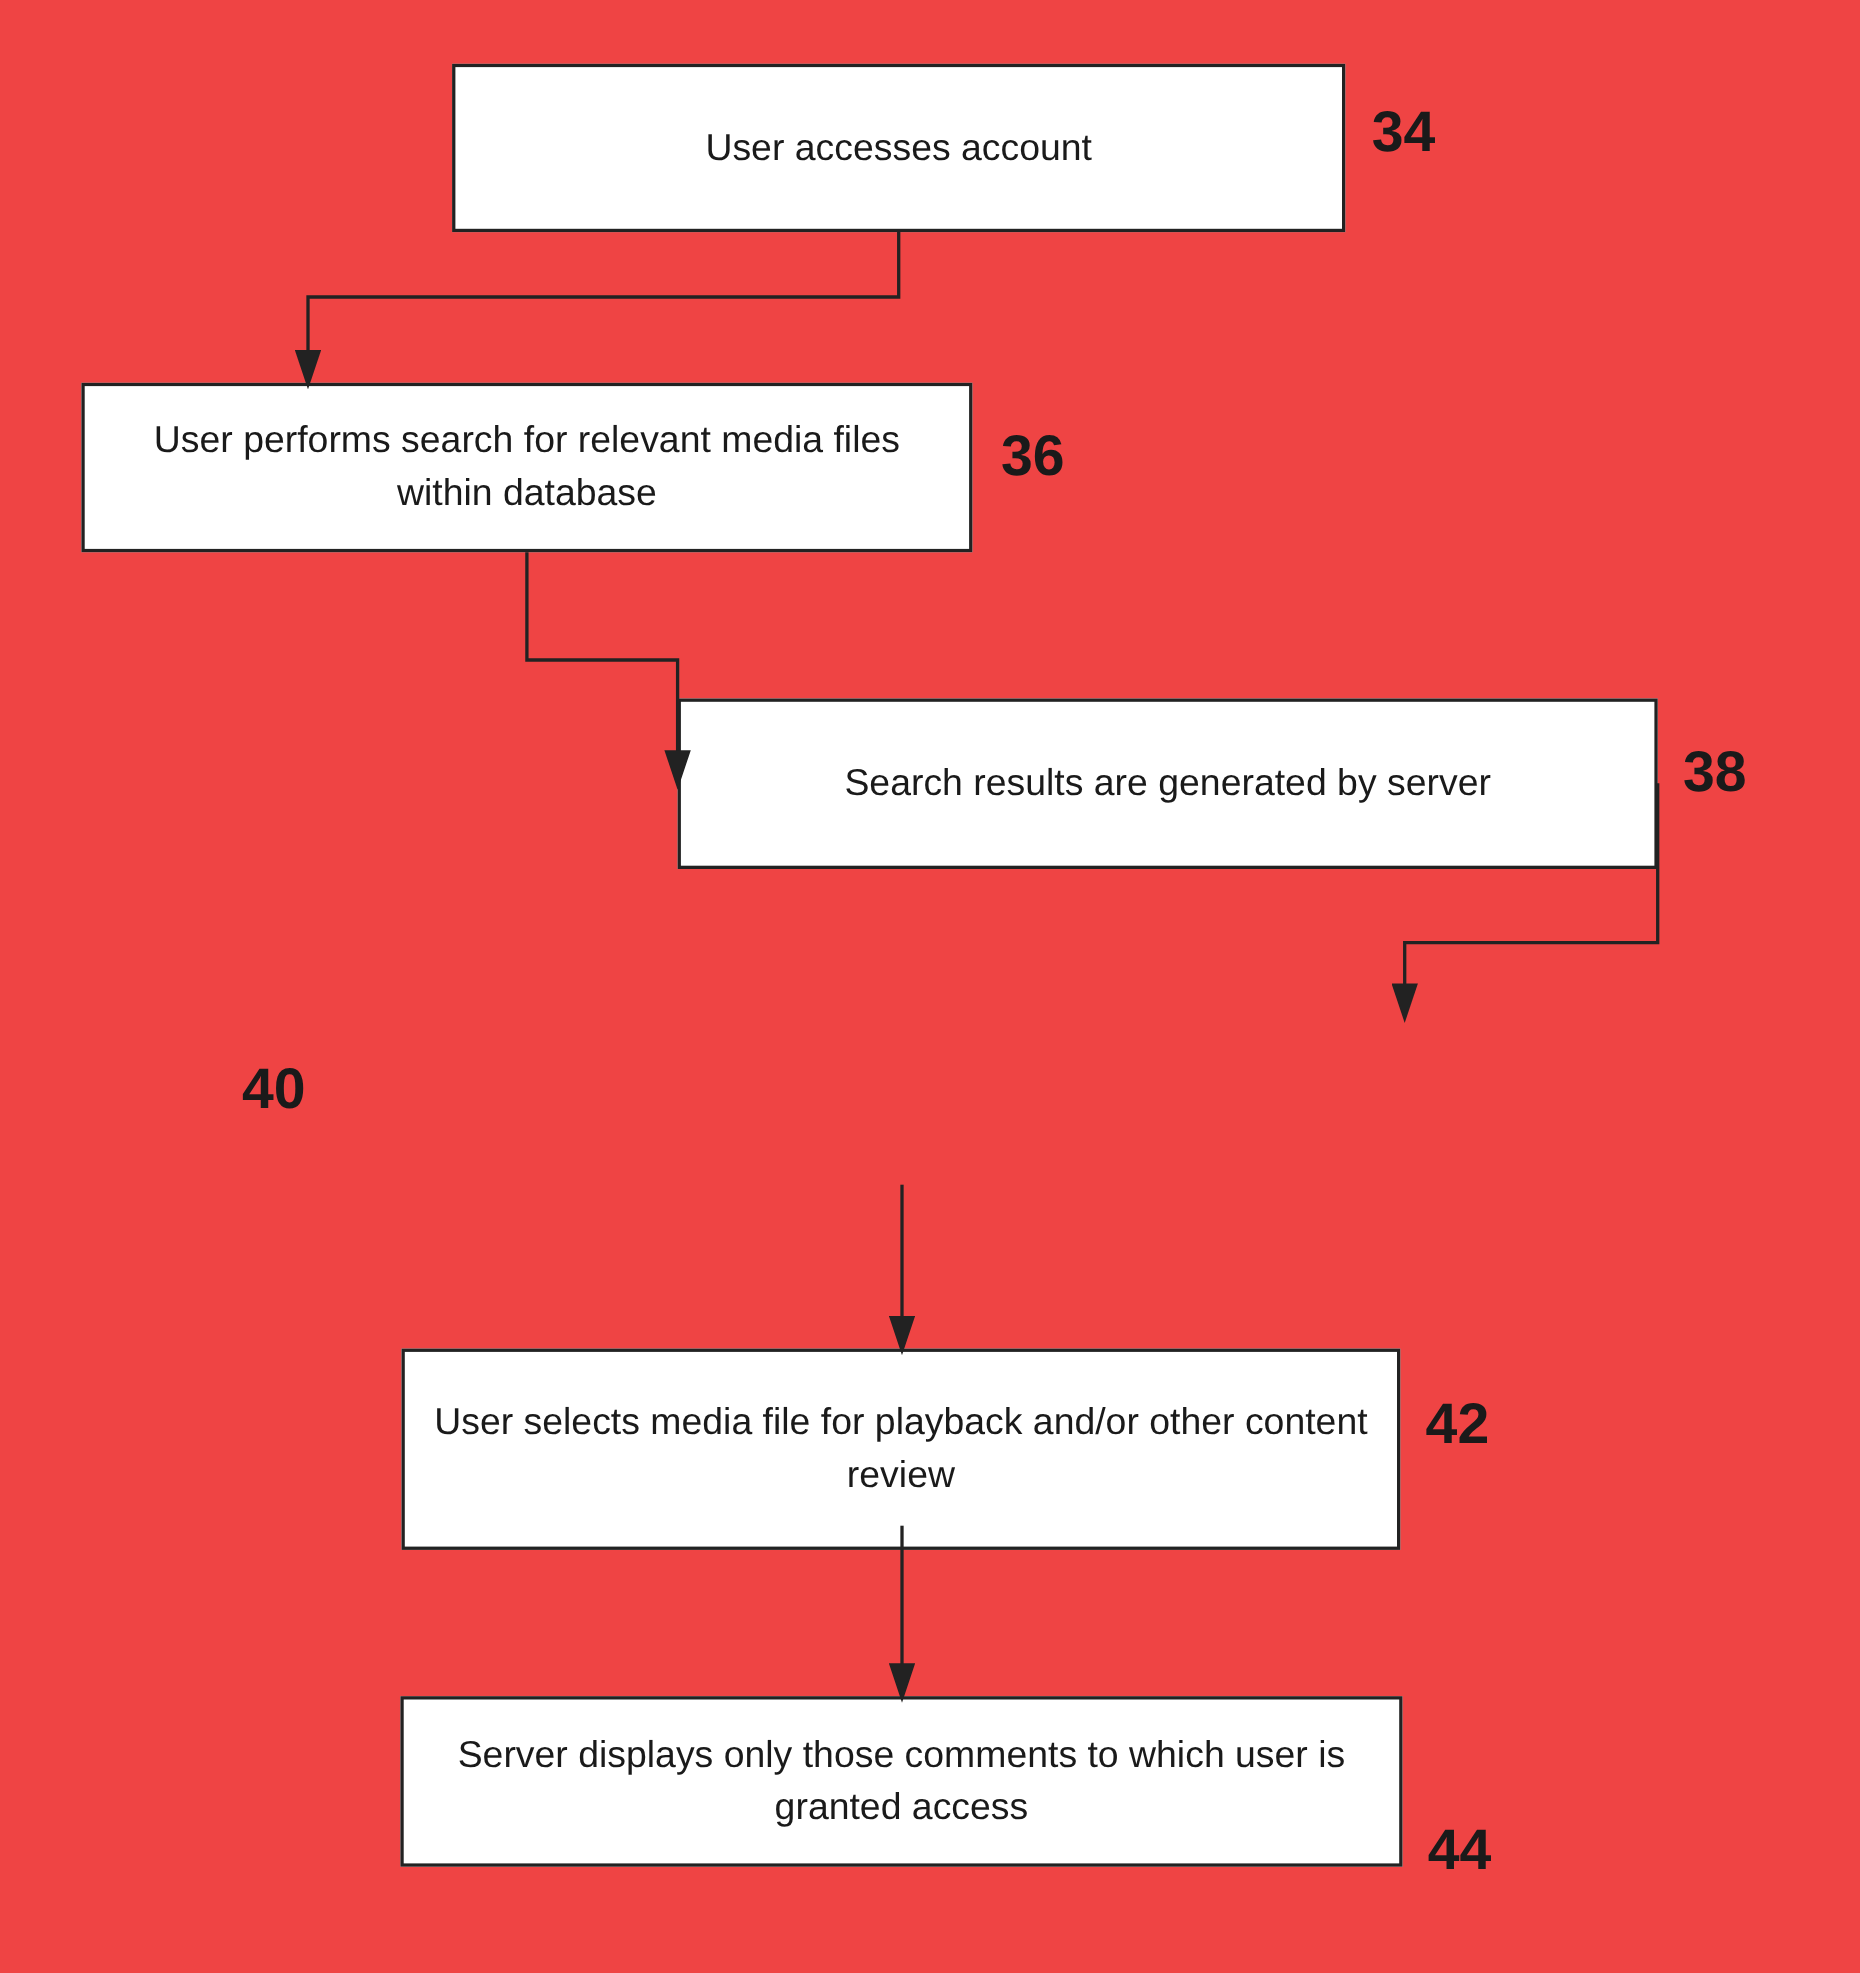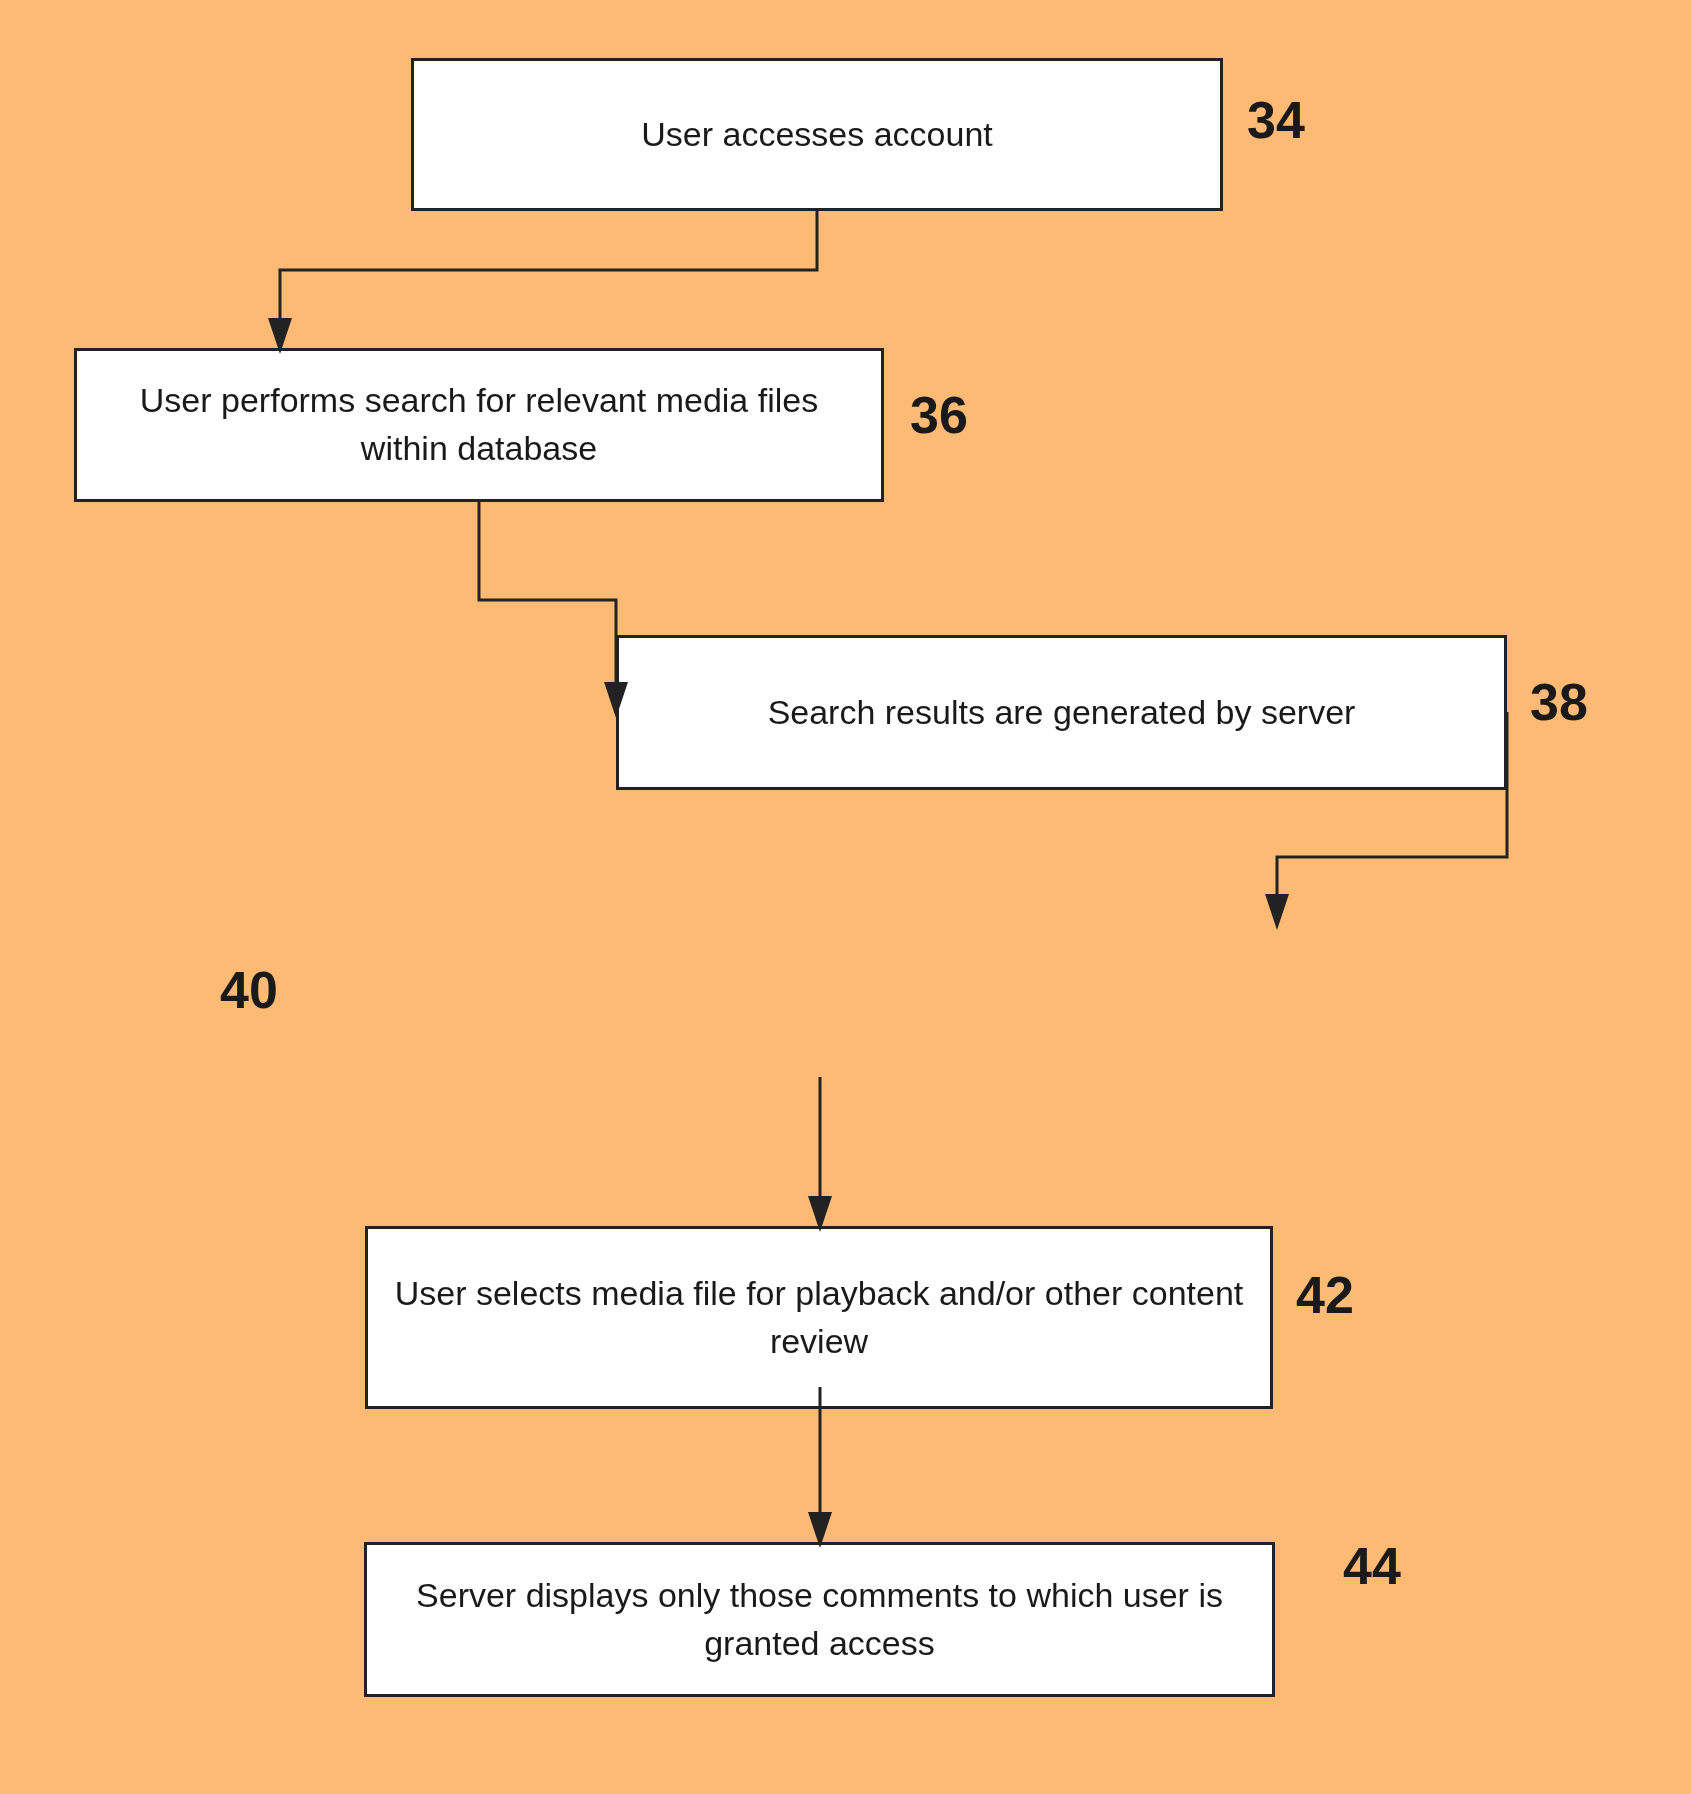--- a/index.html
+++ b/index.html
@@ -14,21 +14,21 @@
       width: 1691px;
       height: 1794px;
       position: relative;
       overflow: hidden;
     }
 
     .diagram-container {
       position: relative;
       width: 1691px;
       height: 1794px;
-      background: #fdba74;
+      background: #ef4444;
     }
 
     .flowchart-box {
       position: absolute;
       border: 3px solid #222;
       background: #ffffff;
       display: flex;
       align-items: center;
       justify-content: center;
       text-align: center;
@@ -79,21 +79,21 @@
   <span class="step-label" style="left:220px; top:960px;">40</span>
 
   <div class="flowchart-box" style="left:365px; top:1226px; width:908px; height:183px;">
     <span>User selects media file for playback and/or other content review</span>
   </div>
   <span class="step-label" style="left:1296px; top:1265px;text-align:right;">42</span>
 
   <div class="flowchart-box" style="left:364px; top:1542px; width:911px; height:155px;">
     <span>Server displays only those comments to which user is granted access</span>
   </div>
-  <span class="step-label" style="left:1298px; top:1536px;margin-left:45px;">44</span>
+  <span class="step-label" style="left:1298px; top:1652px;">44</span>
 
   <svg class="connectors" xmlns="http://www.w3.org/2000/svg">
     <defs>
       <marker id="arrowhead" markerWidth="12" markerHeight="8" refX="10" refY="4" orient="auto">
         <polygon points="0 0, 12 4, 0 8" fill="#222"></polygon>
       </marker>
       <marker id="arrowhead2" markerWidth="12" markerHeight="8" refX="10" refY="4" orient="auto">
         <polygon points="0 0, 12 4, 0 8" fill="#222"></polygon>
       </marker>
     </defs>

